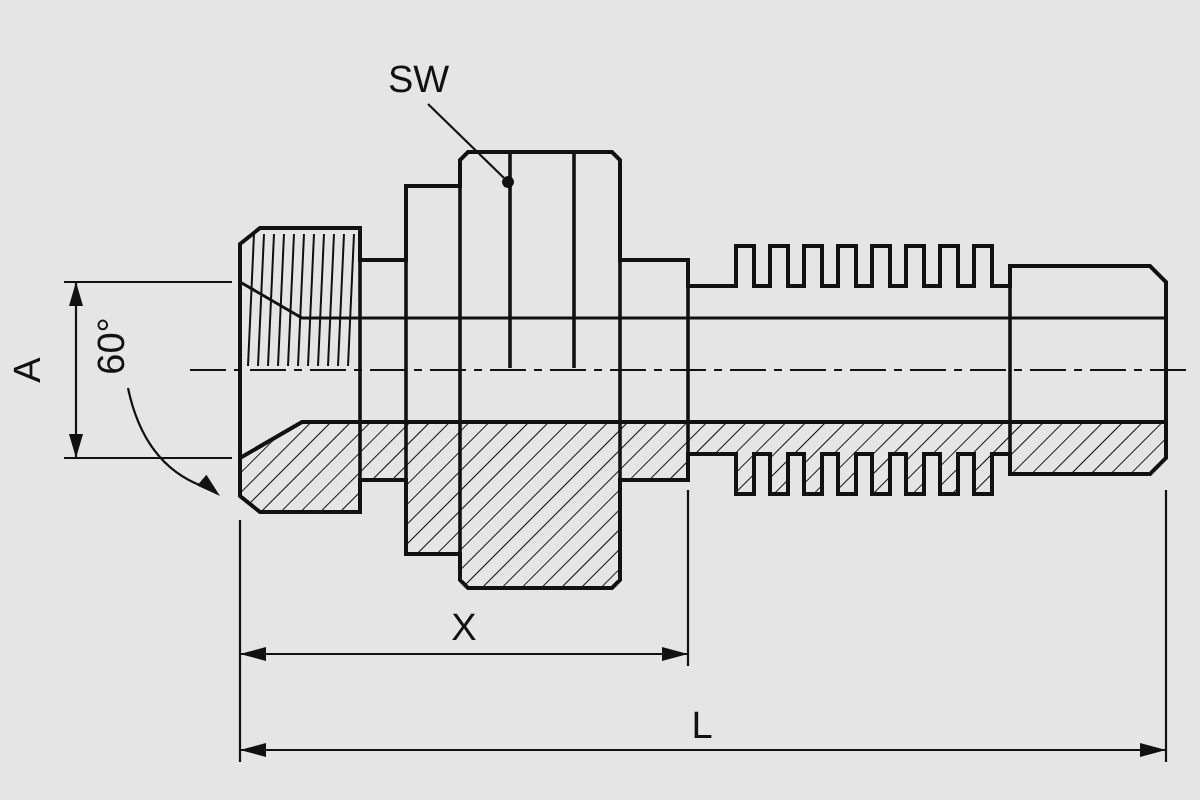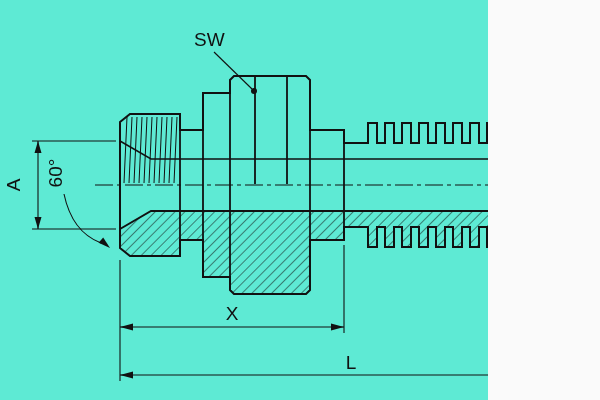--- a/index.html
+++ b/index.html
@@ -1,20 +1,20 @@
 <!DOCTYPE html>
 <html><head>
 <meta charset="utf-8">
 <style>
   html, body { margin: 0; padding: 0; }
   body { background: #fafafa; }
   .canvas {
-    width: 488px;
+    width: 600px;
     height: 400px;
-    background: #5eead4;
+    background: #e5e5e5;
     position: relative;
     overflow: hidden;
   }
   svg { display: block; }
   text {
     font-family: "Liberation Sans", sans-serif;
     fill: #111111;
     font-size: 19px;
   }
   .outline { fill: none; stroke: #111111; stroke-width: 2; stroke-linejoin: miter; }

